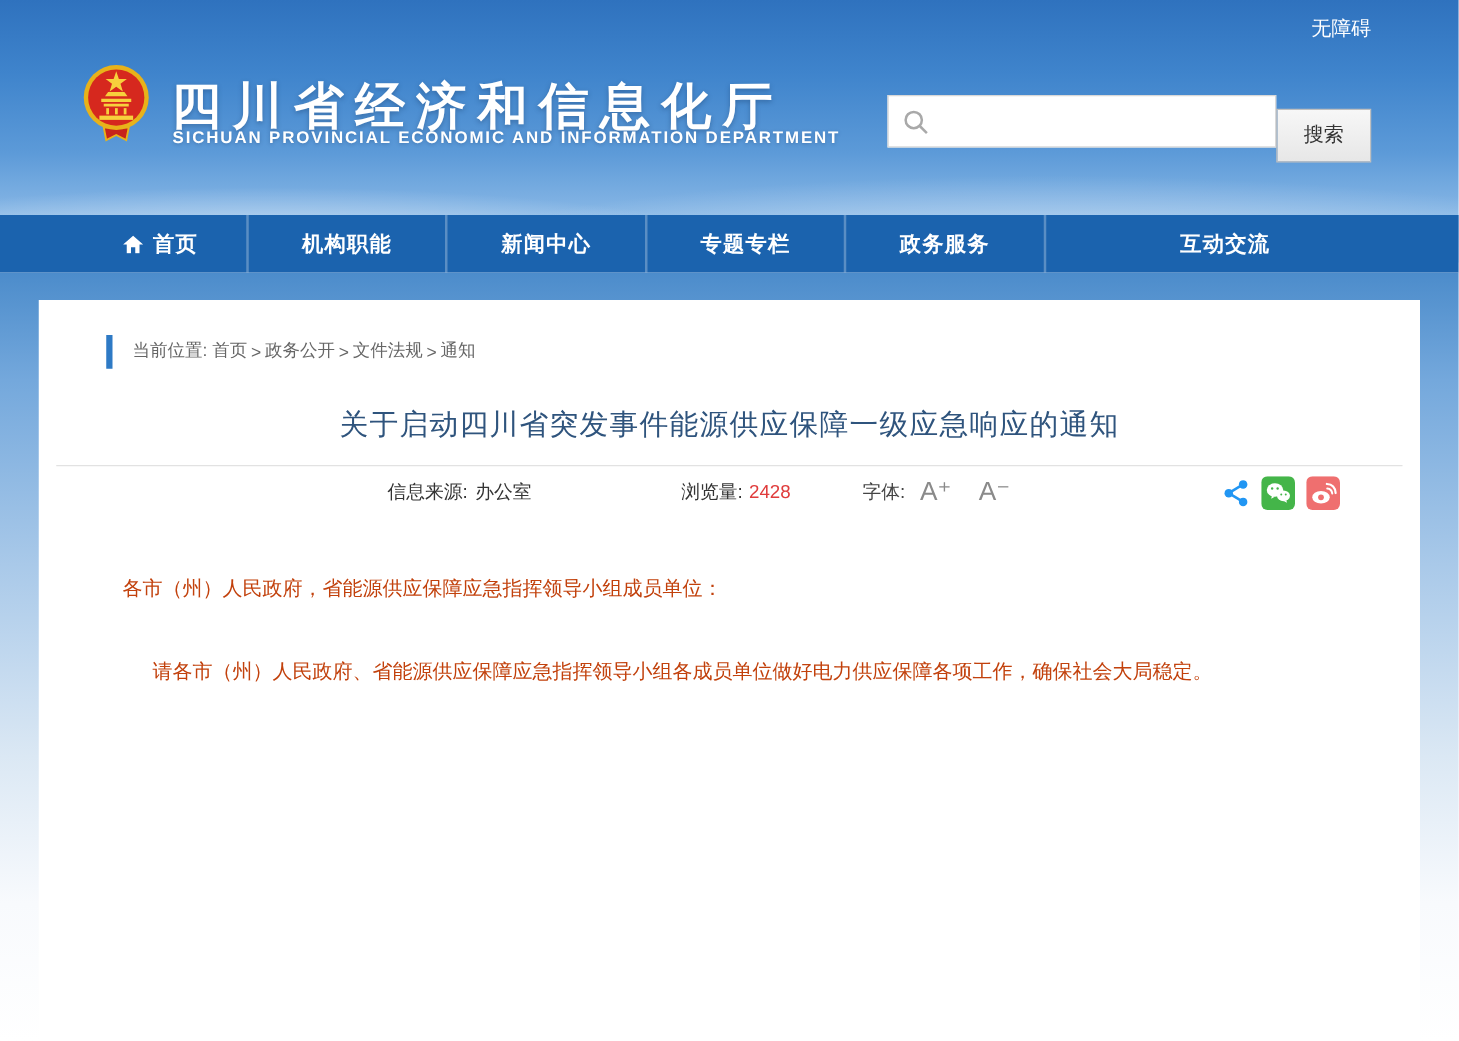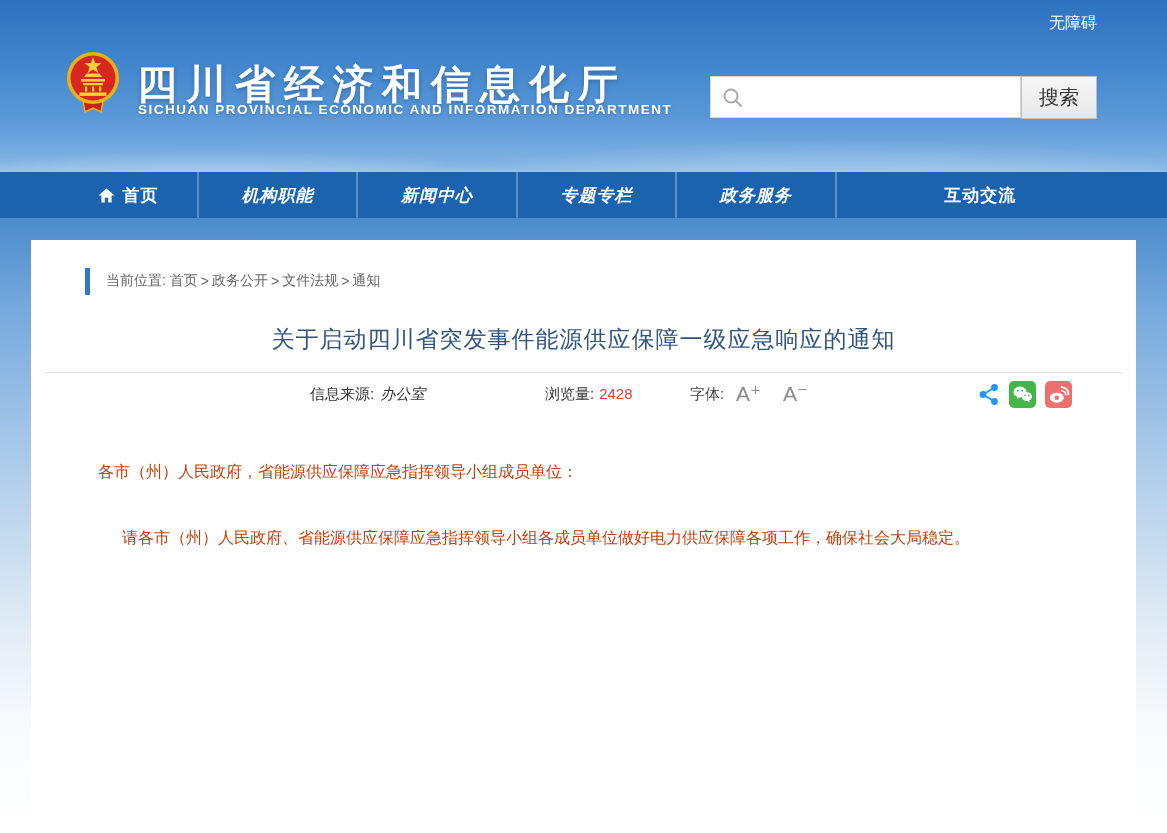--- a/index.html
+++ b/index.html
@@ -28,36 +28,37 @@
     letter-spacing:1.5px; white-space:nowrap; text-shadow:0 1px 3px rgba(25,60,105,.35);
   }
   .search-bar { position:absolute; left:710px; top:76px; height:43px; display:flex; }
   .search-input {
     width:311px; height:42px; border:1px solid #d8d8d8; background:#fff; outline:none;
     padding:0 10px 0 42px; font-size:15px; color:#333;
   }
   .search-icon { position:absolute; left:11px; top:10px; }
   .search-button {
     width:76px; height:43px; margin-left:0; border:1px solid #bfbfbf; cursor:pointer;
-    background:linear-gradient(180deg,#f7f7f7,#e7e7e7); font-size:20px; color:#333;
+    background:linear-gradient(180deg,#f7f7f7,#e7e7e7); font-size:16px; color:#333;
     font-family:Liberation Mono, monospace;
+    margin-top:11px;
   }
 
   
   .main-nav {
     position:absolute; top:172px; left:0; width:1167px; height:46px; background:#1b63ae;
   }
   .nav-inner { position:absolute; left:60px; top:0; width:1064px; height:46px; display:flex; }
   .nav-item {
     display:flex; align-items:center; justify-content:center; gap:7px;
     color:#fff; font-size:17px; font-weight:bold; letter-spacing:1px; cursor:pointer; height:46px;
   }
   .nav-item + .nav-item { border-left:2px solid rgba(255,255,255,.28); }
   .f1  { flex:1; }
-  .f12 { flex:1.15;font-style:italic; }
+  .f12 { flex:1.15; }
   .f21 { flex:2.1; }
 
   
   .page-lower {
     position:absolute; top:218px; left:0; width:1167px; height:615px;
     background:linear-gradient(180deg,#4c8ccb 0%,#74a8dc 14%,#a9c9e9 38%,#dbe8f4 63%,#f8fafd 82%,#ffffff 100%);
   }
 
   
   .content-panel {
@@ -75,21 +76,21 @@
   }
   .meta-divider { position:absolute; top:132px; left:14px; width:1077px; height:0; border-top:1px solid #e2e2e2; }
 
   .meta-row { position:absolute; top:136px; left:0; width:1105px; height:36px; font-size:15px; color:#333; }
   .meta-row .m { position:absolute; top:0; line-height:36px; white-space:nowrap; }
   .m-date   { left:39px; }
   .m-source { left:279px; }
   .m-views  { left:514px; }
   .m-font   { left:659px; color:#444; }
   .views-count { color:#e03c3c; margin-left:5px; }
-  .src-val { margin-left:6px;font-style:italic; }
+  .src-val { margin-left:6px; }
   .font-btn {
     position:absolute; top:0; line-height:36px; font-size:21px; color:#8a8a8a; cursor:pointer;
     background:none; border:none; font-family:inherit; padding:0;
   }
   .fb-plus  { left:705px; }
   .fb-minus { left:752px; }
   .share-group { position:absolute; right:64px; top:0; height:36px; display:flex; align-items:center; gap:9px; }
   .share-btn { border:none; background:none; padding:0; cursor:pointer; line-height:0; }
 
   .article-body {

